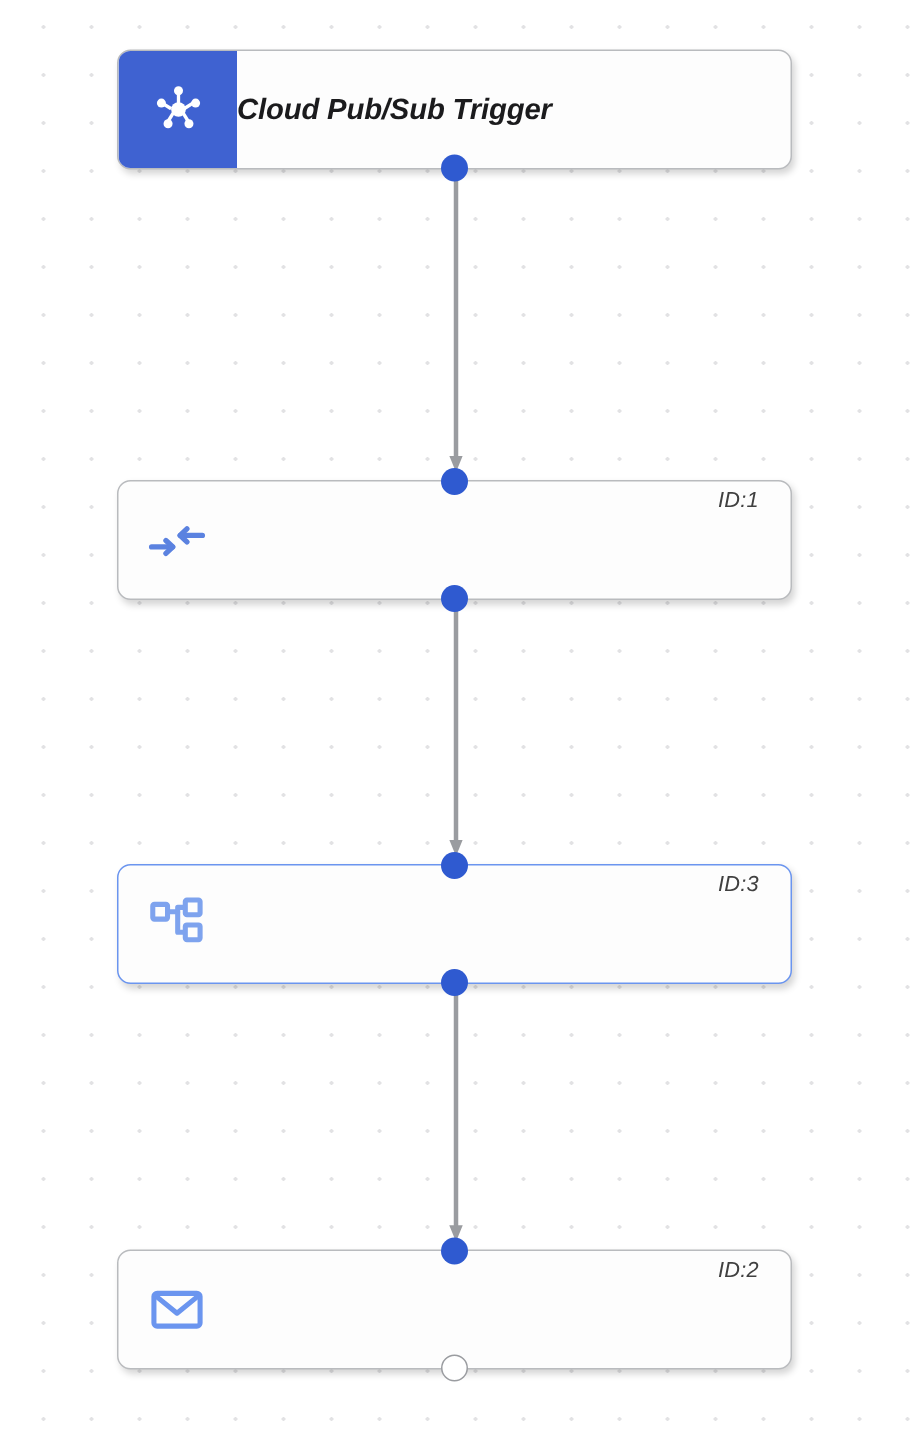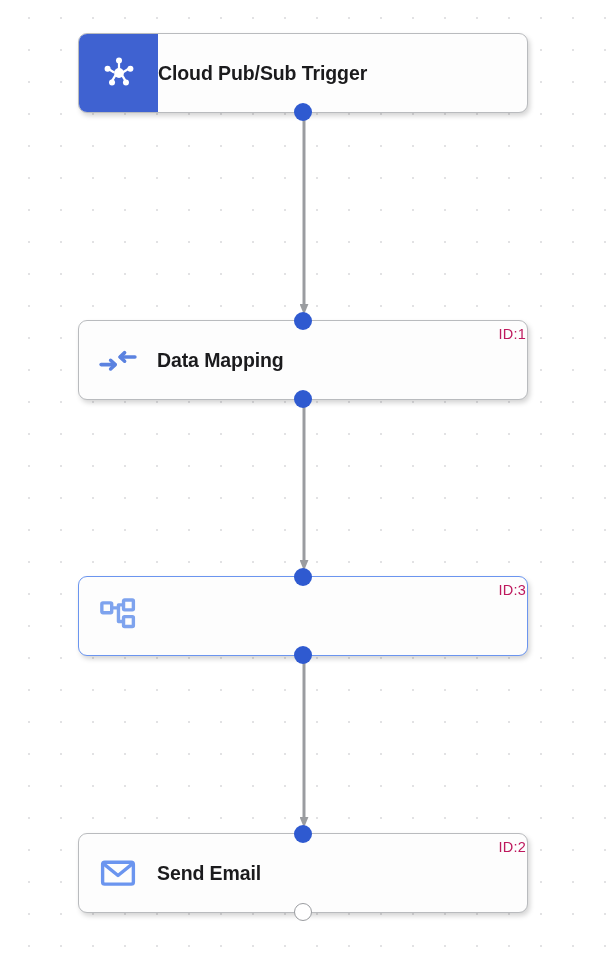--- a/index.html
+++ b/index.html
@@ -18,20 +18,21 @@
   
   #canvas {
     position: relative;
     width: 612px;
     height: 961px;
     background-color: #ffffff;
     background-image:
       radial-gradient(#e2e2e4 1.1px, transparent 1.2px);
     background-size: 32px 32px;
     background-position: 13px 2px;
+    font-style: italic;
   }
 
   
   #edges {
     position: absolute;
     left: 0;
     top: 0;
     width: 612px;
     height: 961px;
     z-index: 1;
@@ -87,24 +88,24 @@
     font-weight: bold;
     color: #1b1b1d;
     letter-spacing: -0.1px;
     white-space: nowrap;
   }
 
   
   .node-id {
     position: absolute;
     top: 5px;
-    right: 1px;
+    right: 21px;
     font-size: 14.5px;
     font-weight: normal;
-    color: #be185d;
+    color: #404040;
     letter-spacing: 0.2px;
   }
 
   
   .port {
     position: absolute;
     width: 18px;
     height: 18px;
     border-radius: 50%;
     left: 50%;
@@ -171,21 +172,20 @@
   <div class="node" style="left:78px; top:320px;">
     <div class="node-inner">
       <div class="icon-slot">
         <svg width="40" height="40" viewBox="0 0 26 26" fill="none" stroke="#5b82e0" stroke-width="2.3" stroke-linecap="round" stroke-linejoin="round">
           <line x1="2" y1="16" x2="11" y2="16"></line>
           <polyline points="8.2,13.2 11.2,16 8.2,18.8"></polyline>
           <line x1="24" y1="11" x2="14.5" y2="11"></line>
           <polyline points="17.3,8.2 14.3,11 17.3,13.8"></polyline>
         </svg>
       </div>
-      <div class="node-title">Data Mapping</div>
       <div class="node-id">ID:1</div>
     </div>
     <div class="port filled top"></div>
     <div class="port filled bottom"></div>
   </div>
 
   <div class="node selected" style="left:78px; top:576px;">
     <div class="node-inner">
       <div class="icon-slot">
         <svg width="40" height="40" viewBox="0 0 26 26" fill="none" stroke="#7ea3ee" stroke-width="2.2" stroke-linejoin="round">
@@ -203,20 +203,19 @@
   </div>
 
   <div class="node" style="left:78px; top:833px;">
     <div class="node-inner">
       <div class="icon-slot">
         <svg width="40" height="40" viewBox="0 0 26 26" fill="none" stroke="#6b95ef" stroke-width="2.2" stroke-linejoin="round">
           <rect x="3" y="6" width="20" height="14.2" rx="1.4"></rect>
           <polyline points="3.9,7.2 13,14.6 22.1,7.2"></polyline>
         </svg>
       </div>
-      <div class="node-title">Send Email</div>
       <div class="node-id">ID:2</div>
     </div>
     <div class="port filled top"></div>
     <div class="port hollow bottom"></div>
   </div>
 
 </div>
 
 </body></html>

